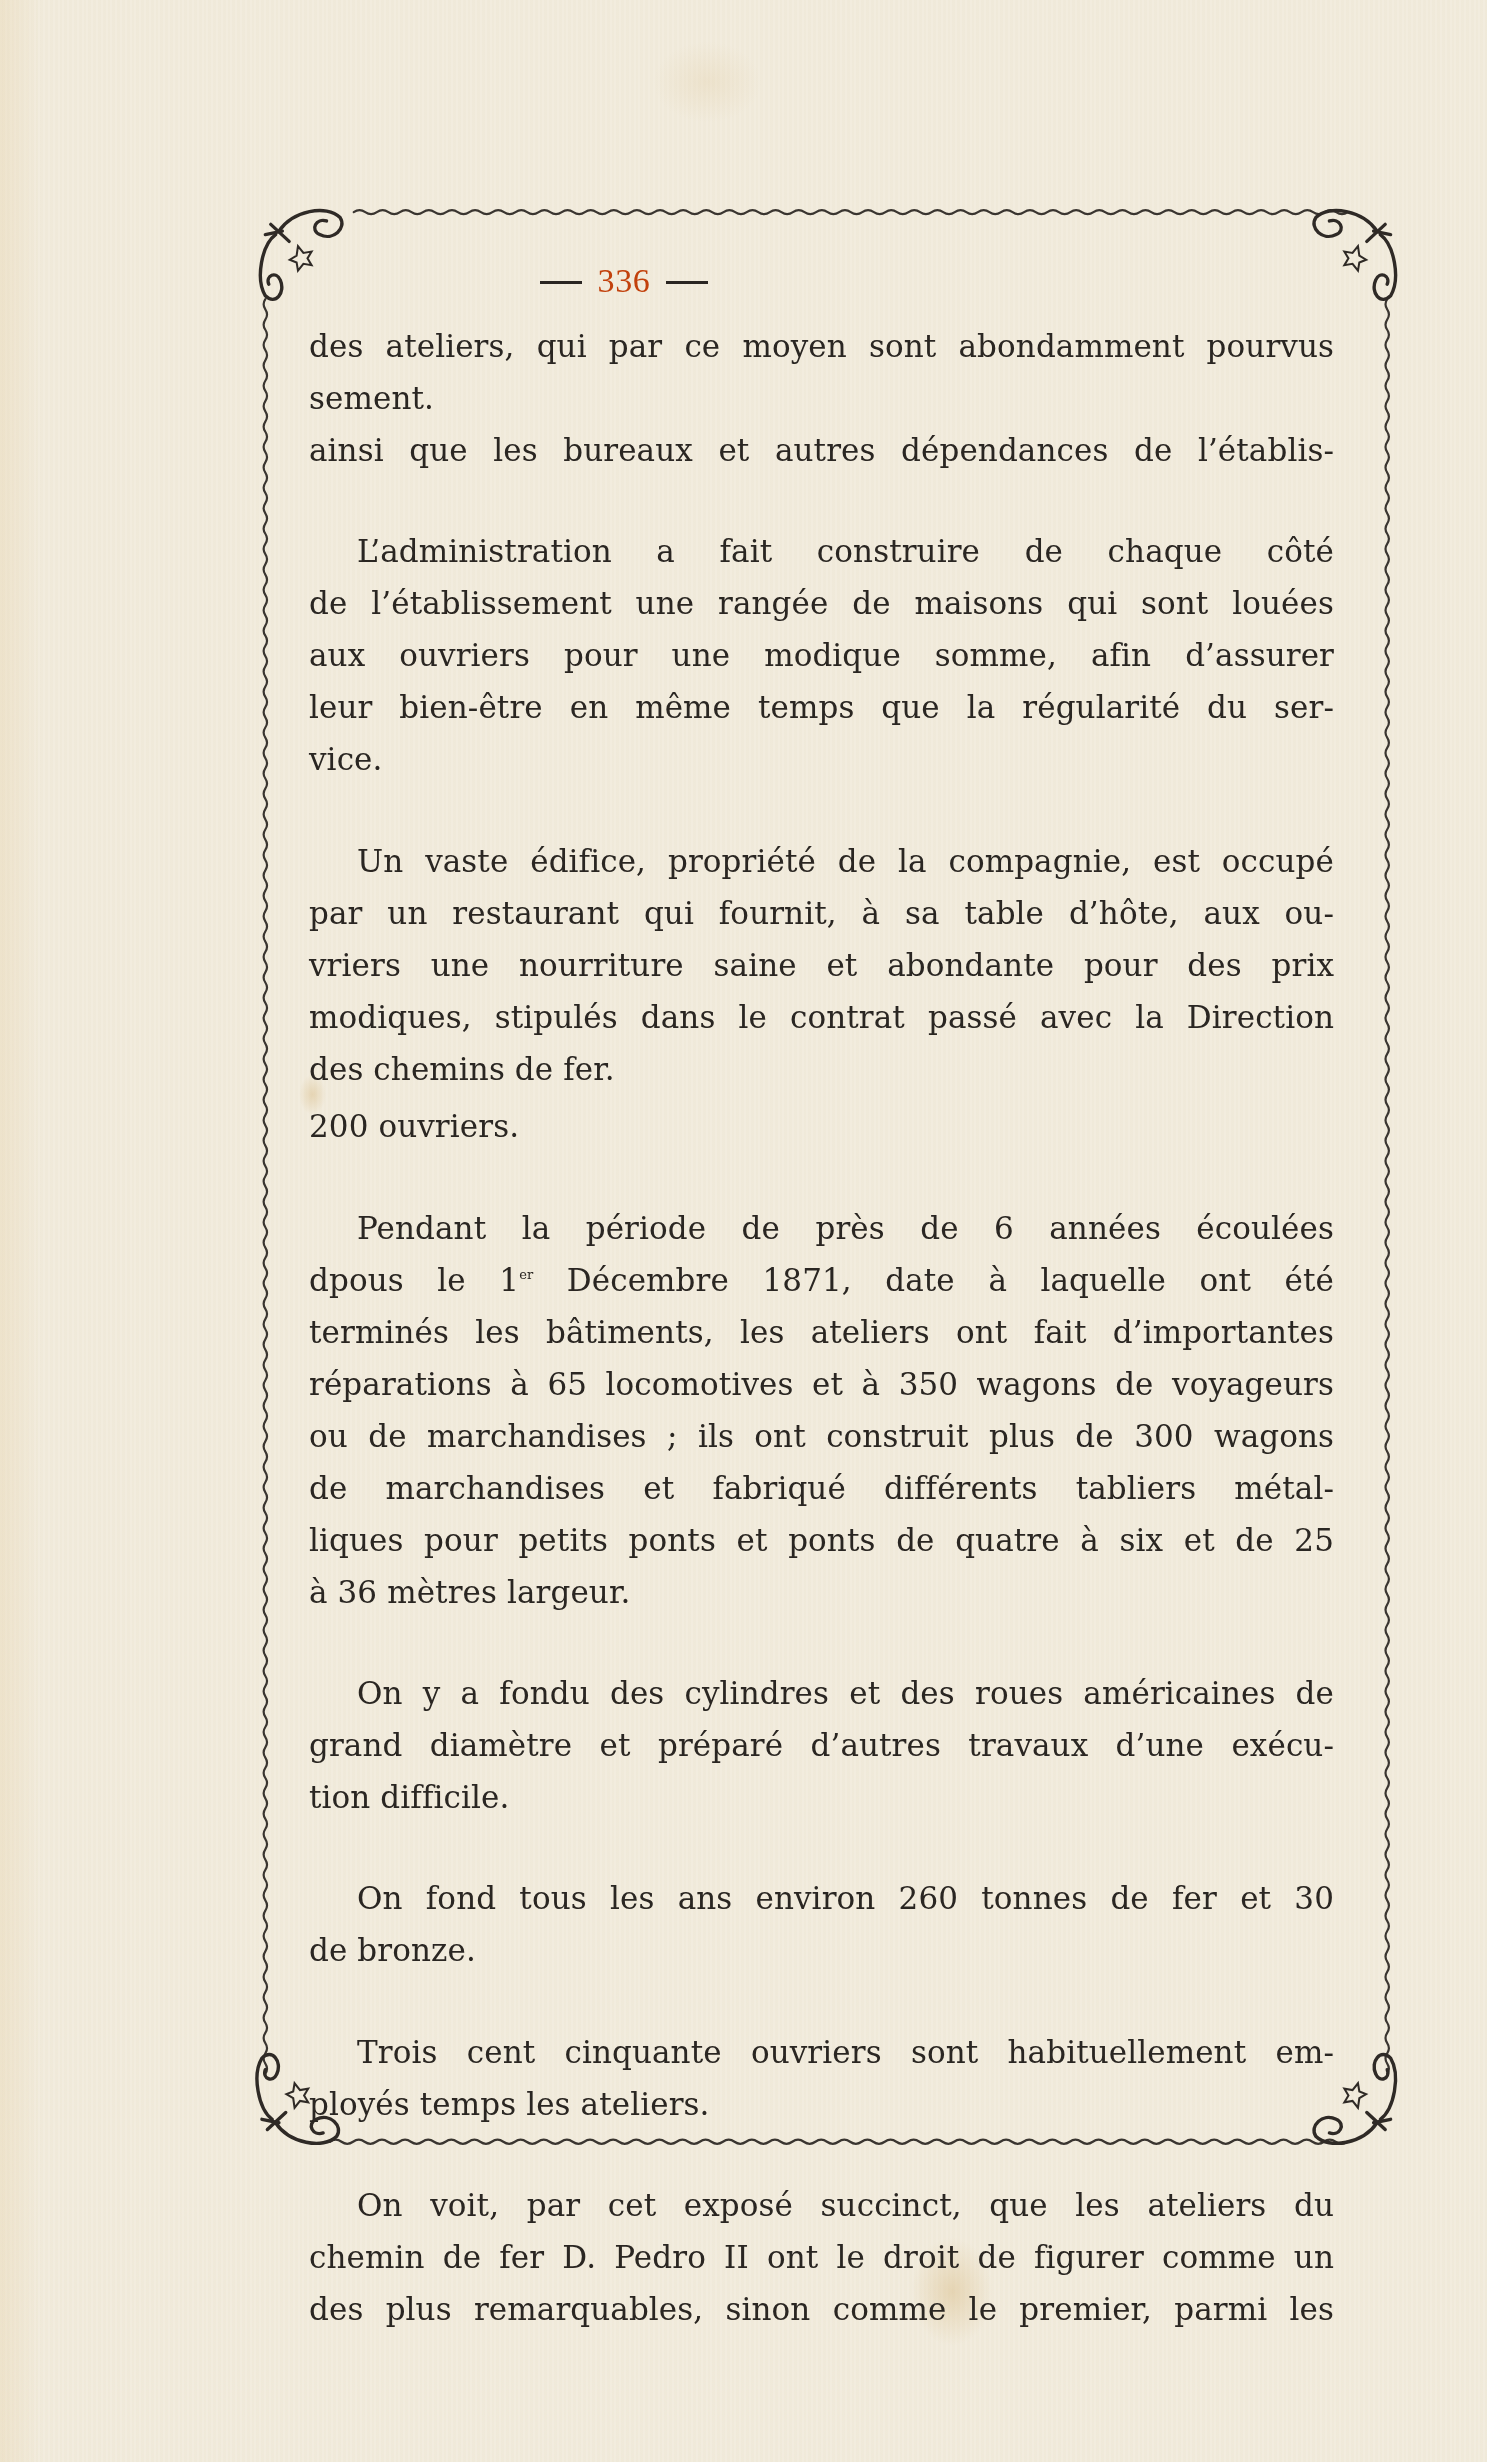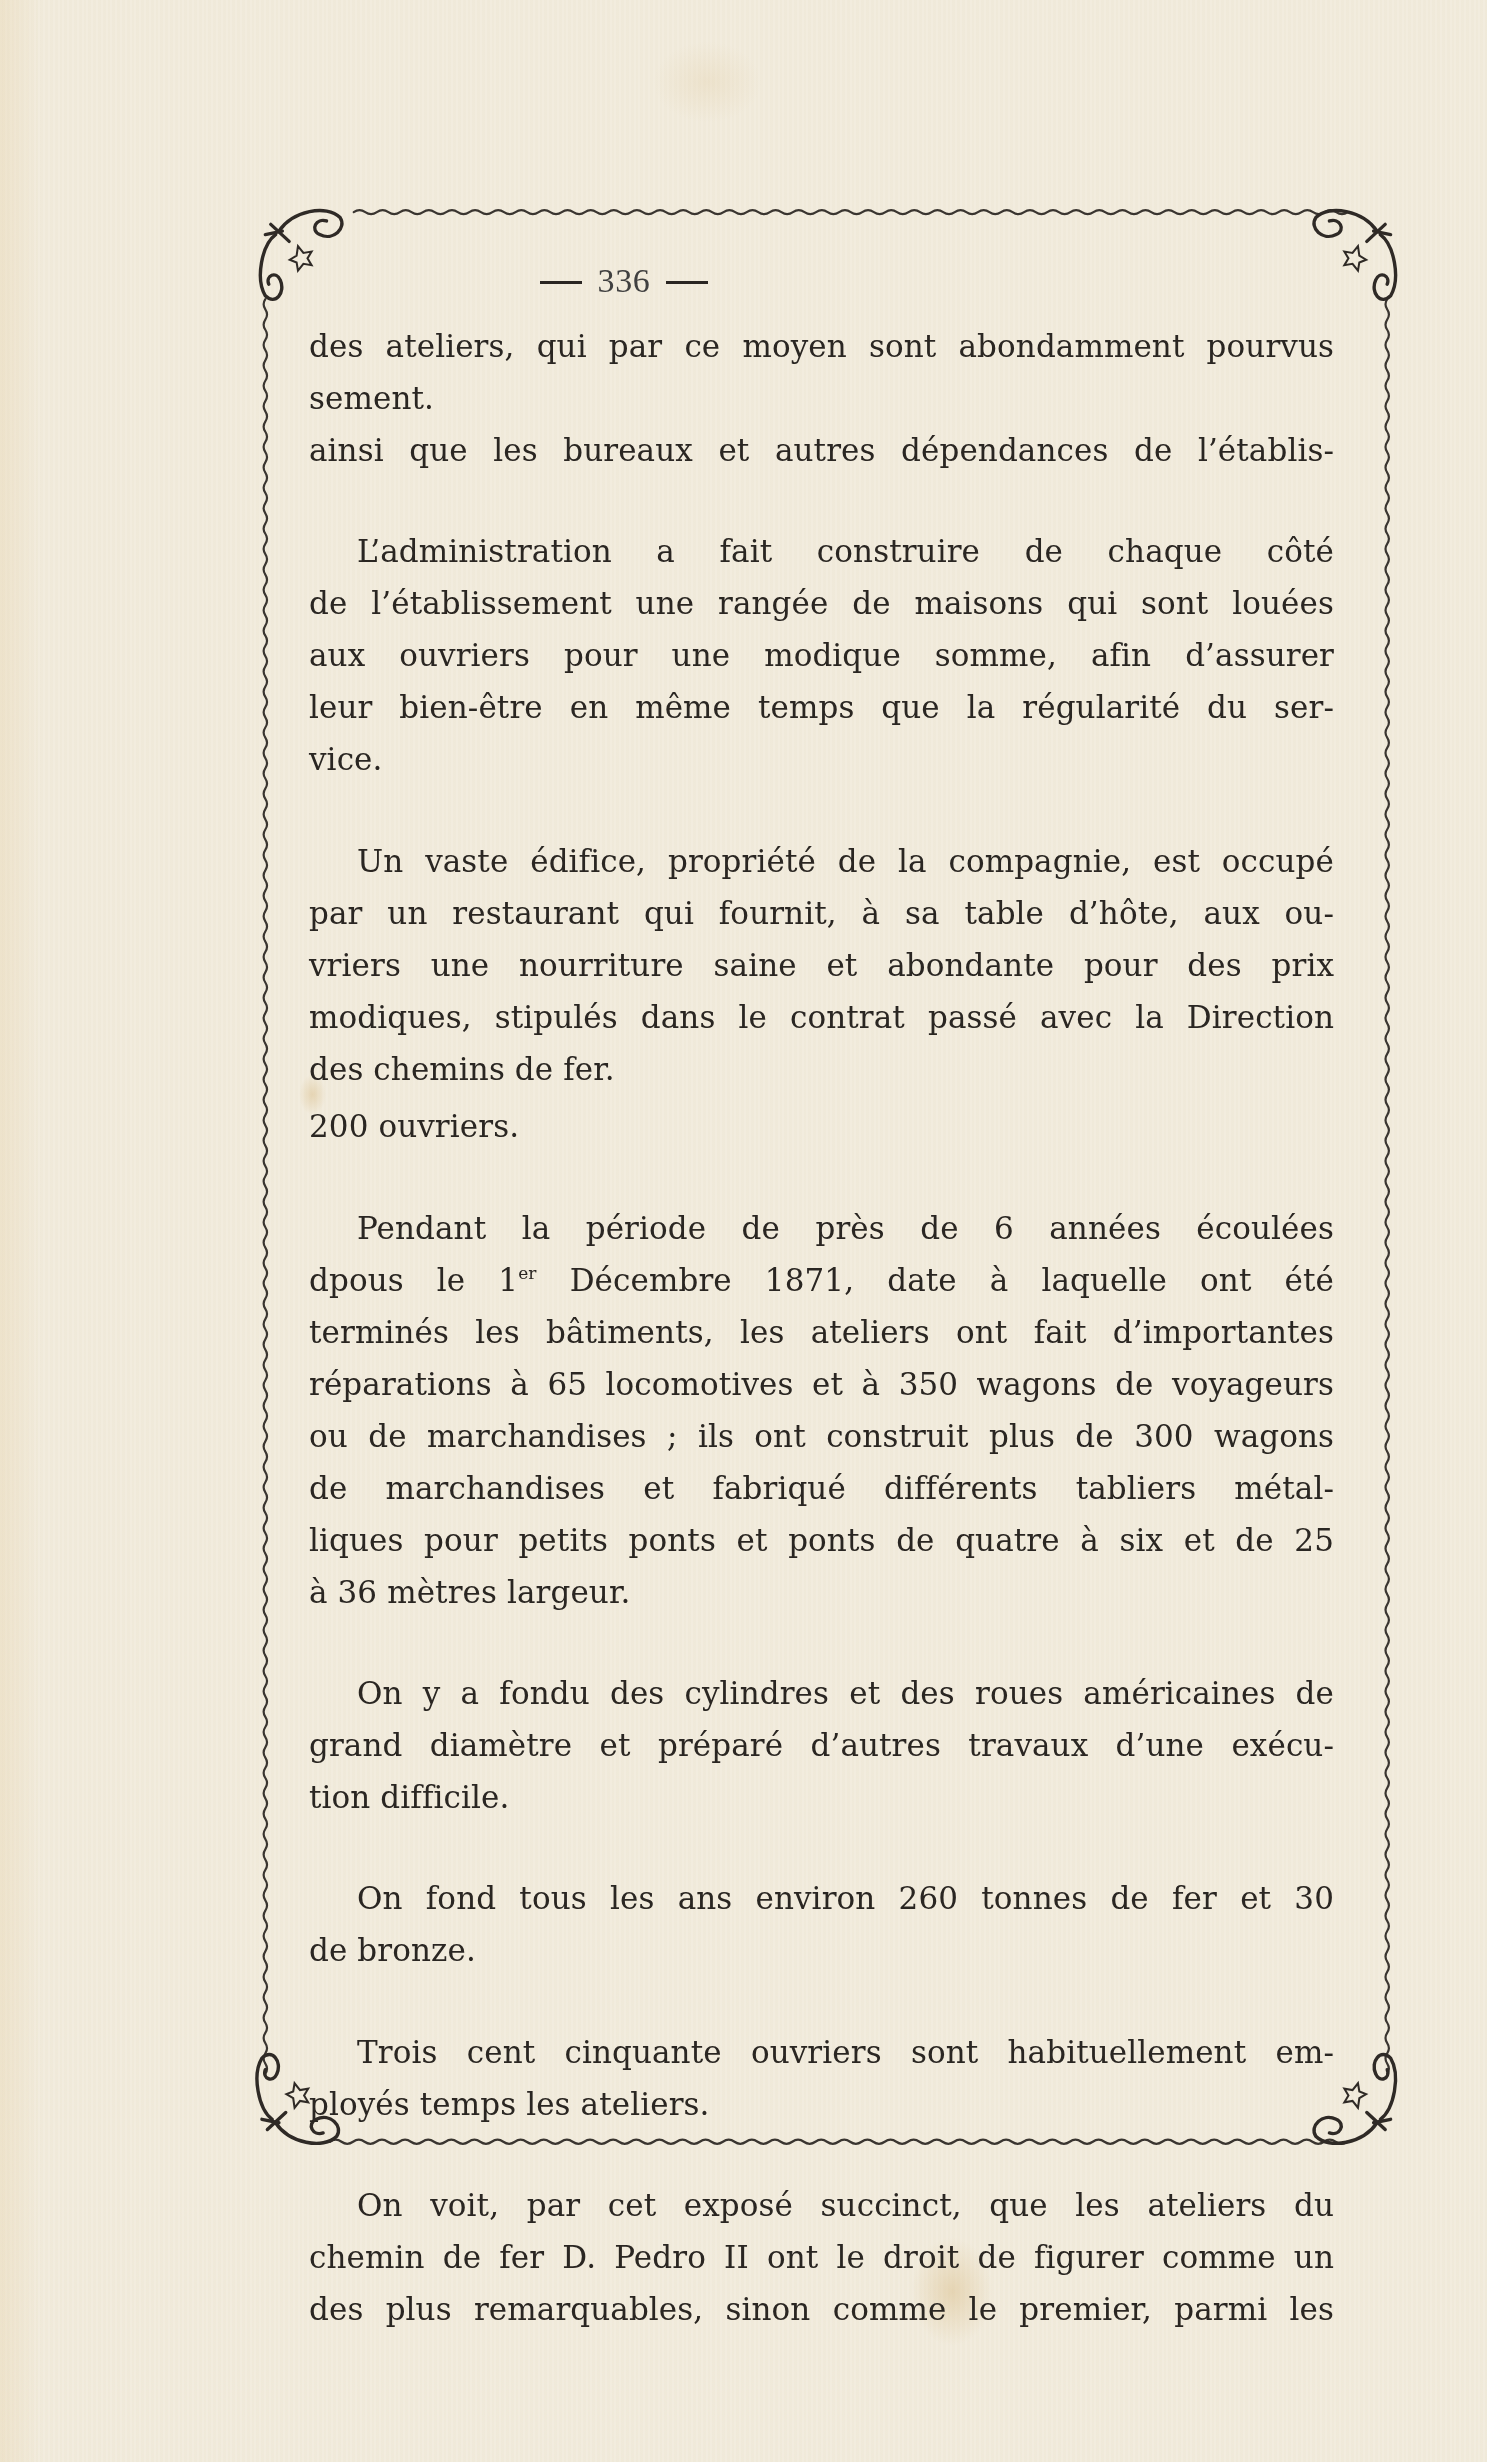--- a/index.html
+++ b/index.html
@@ -34,21 +34,21 @@
     left: 0; top: 0;
   }
   .page-number {
     position: absolute;
     top: 262px;
     left: 0;
     width: 1248px;
     text-align: center;
     font-size: 34px;
     letter-spacing: 0.7px;
-    color: #404040;
+    color: #c2410c;
     font-family: "Liberation Serif", serif;
   }
   .page-number .dash {
     display: inline-block;
     width: 42px;
     height: 2.7px;
     background: #2a2622;
     vertical-align: middle;
     margin: 0 15px;
     position: relative;
@@ -74,21 +74,21 @@
     text-align-last: left;
   }
   .line.indent {
     padding-left: 48px;
     margin-top: 44px;
   }
   .para-gap {
     height: 5.4px;
   }
   sup {
-    font-size: 17px;
+    font-size: 13px;
     line-height: 0;
     vertical-align: 12.2px;
   }
 </style>
 </head>
 <body>
 
 <div class="page">
 
   <div class="stain" style="left:911px; top:2237px; width:82px; height:109px;"></div>

